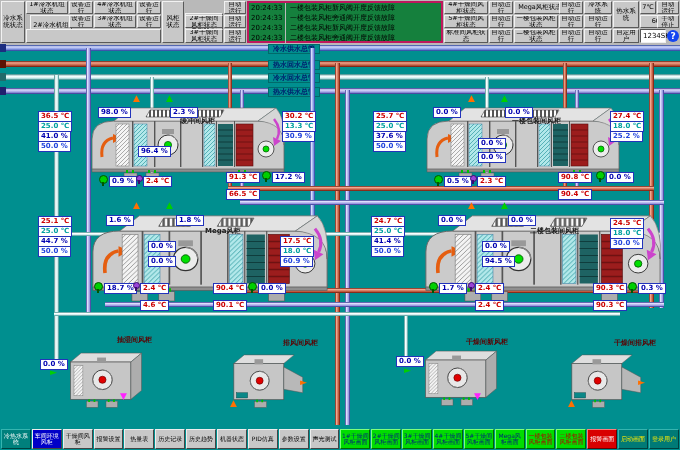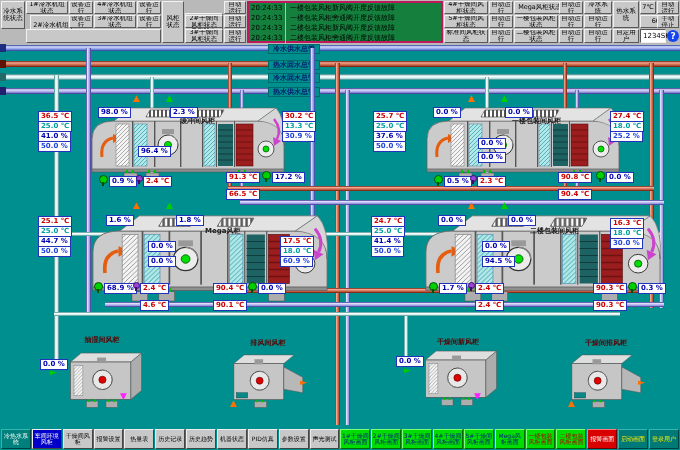--- a/index.html
+++ b/index.html
@@ -30,21 +30,21 @@
   .hp.hs{background:linear-gradient(#2a2a8a,#dedefc 30%,#9c9ce2 70%,#2a2a8a)}
   .vp.hs{background:linear-gradient(90deg,#2a2a8a,#dedefc 30%,#9c9ce2 70%,#2a2a8a)}
   .cap{position:absolute;width:6px;height:8px}
   .plabel{position:absolute;background:#008F8F;border:1px solid #006a6a;color:#00206e;
           font-size:7px;line-height:8px;font-weight:bold;padding:0 4px;white-space:nowrap}
   
   .vb{position:absolute;background:#fff;border:1px solid #2233bb;font-size:7px;line-height:9px;
       font-weight:bold;height:9px;padding:0 2px;white-space:nowrap}
   .red{color:#cc0000}.cyan{color:#00a0a0}.navy{color:#0000b0}.blue{color:#2244dd}
   .name{position:absolute;color:#1a1a1a;font-size:7px;font-weight:bold;white-space:nowrap}
-  .ulabel{position:absolute;color:#5a0000;font-size:7px;font-weight:bold;text-align:center;width:100px}
+  .ulabel{position:absolute;color:#5a0000;font-size:7px;font-weight:bold;text-align:right;width:100px}
   
   .arw{position:absolute;font-size:9px;line-height:9px;font-weight:bold}
   .o{color:#ff7000}.g{color:#00d000}.m{color:#ff22ff}
   .valve{position:absolute;width:7px;height:7px;border-radius:50%;background:#00d000;border:1px solid #005500}
   .valve::after{content:"";position:absolute;left:2px;top:6px;width:2px;height:4px;background:#005500}
   .sensor{position:absolute;width:5px;height:5px;border-radius:50%;background:#9a45d8;border:1px solid #3c0a70}
   .sensor::after{content:"";position:absolute;left:1px;top:4px;width:1.5px;height:4px;background:#3c0a70}
   
   #toolbar{position:absolute;left:0;top:428px;width:680px;height:22px;background:#008F8F;
            display:flex;gap:1px;padding:1px;box-sizing:border-box}
@@ -158,21 +158,21 @@
           </g>
         <g fill="#00c000">
             <rect x="34" y="60" width="2" height="3"></rect>
             <rect x="40" y="60" width="2" height="3"></rect>
           </g>
       </symbol>
     </defs>
   </svg>
 
   <div id="topbar">
-    <div class="btn" style="left:1px;top:1px;width:24px;height:28px">冷水系统状态</div>
+    <div class="btn" style="left:1px;top:1px;width:24px;height:42px">冷水系统状态</div>
     <div class="btn" style="left:26px;top:1px;width:42px;height:13px">1#冷水机组状态</div>
     <div class="btn" style="left:69px;top:1px;width:24px;height:13px">设备运行</div>
     <div class="btn" style="left:94px;top:1px;width:42px;height:13px">4#冷水机组状态</div>
     <div class="btn" style="left:137px;top:1px;width:24px;height:13px">设备运行</div>
     <div class="btn" style="left:30px;top:15px;width:42px;height:28px">2#冷水机组状态</div>
     <div class="btn" style="left:69px;top:15px;width:24px;height:13px">设备运行</div>
     <div class="btn" style="left:94px;top:15px;width:42px;height:13px">3#冷水机组状态</div>
     <div class="btn" style="left:137px;top:15px;width:24px;height:13px">设备运行</div>
     <div class="btn" style="left:26px;top:29px;width:135px;height:14px"></div>
     <div class="btn" style="left:162px;top:1px;width:22px;height:42px">风柜状态</div>
@@ -324,38 +324,38 @@
   <div class="vb navy" style="left:38px;top:236px">44.7 %</div>
   <div class="vb blue" style="left:38px;top:246px">50.0 %</div>
   <div class="vb navy" style="left:106px;top:215px">1.6 %</div>
   <div class="vb navy" style="left:176px;top:215px">1.8 %</div>
   <div class="vb navy" style="left:148px;top:241px">0.0 %</div>
   <div class="vb navy" style="left:148px;top:256px">0.0 %</div>
   <div class="vb red" style="left:280px;top:236px">17.5 ℃</div>
   <div class="vb cyan" style="left:280px;top:246px">18.0 ℃</div>
   <div class="vb blue" style="left:280px;top:256px">60.9 %</div>
   <div class="valve" style="left:94px;top:282px"></div>
-  <div class="vb navy" style="left:104px;top:283px">68.9 %</div>
+  <div class="vb navy" style="left:104px;top:283px">18.7 %</div>
   <div class="sensor" style="left:133px;top:282px"></div>
   <div class="vb red" style="left:140px;top:283px">2.4 ℃</div>
   <div class="vb red" style="left:140px;top:300px">4.6 ℃</div>
   <div class="vb red" style="left:213px;top:283px">90.4 ℃</div>
   <div class="valve" style="left:248px;top:282px"></div>
   <div class="vb navy" style="left:258px;top:283px">0.0 %</div>
   <div class="vb red" style="left:213px;top:300px">90.1 ℃</div>
 
   <div class="vb red" style="left:371px;top:216px">24.7 ℃</div>
   <div class="vb cyan" style="left:371px;top:226px">25.0 ℃</div>
   <div class="vb navy" style="left:371px;top:236px">41.4 %</div>
   <div class="vb blue" style="left:371px;top:246px">50.0 %</div>
   <div class="vb navy" style="left:438px;top:215px">0.0 %</div>
   <div class="vb navy" style="left:508px;top:215px">0.0 %</div>
   <div class="vb navy" style="left:482px;top:241px">0.0 %</div>
   <div class="vb navy" style="left:482px;top:256px">94.5 %</div>
-  <div class="vb red" style="left:610px;top:218px">16.3 ℃</div>
+  <div class="vb red" style="left:610px;top:218px">24.5 ℃</div>
   <div class="vb cyan" style="left:610px;top:228px">18.0 ℃</div>
   <div class="vb blue" style="left:610px;top:238px">30.0 %</div>
   <div class="valve" style="left:429px;top:282px"></div>
   <div class="vb navy" style="left:439px;top:283px">1.7 %</div>
   <div class="sensor" style="left:468px;top:282px"></div>
   <div class="vb red" style="left:475px;top:283px">2.4 ℃</div>
   <div class="vb red" style="left:475px;top:300px">2.4 ℃</div>
   <div class="vb red" style="left:593px;top:283px">90.3 ℃</div>
   <div class="valve" style="left:628px;top:282px"></div>
   <div class="vb navy" style="left:638px;top:283px">0.3 %</div>

